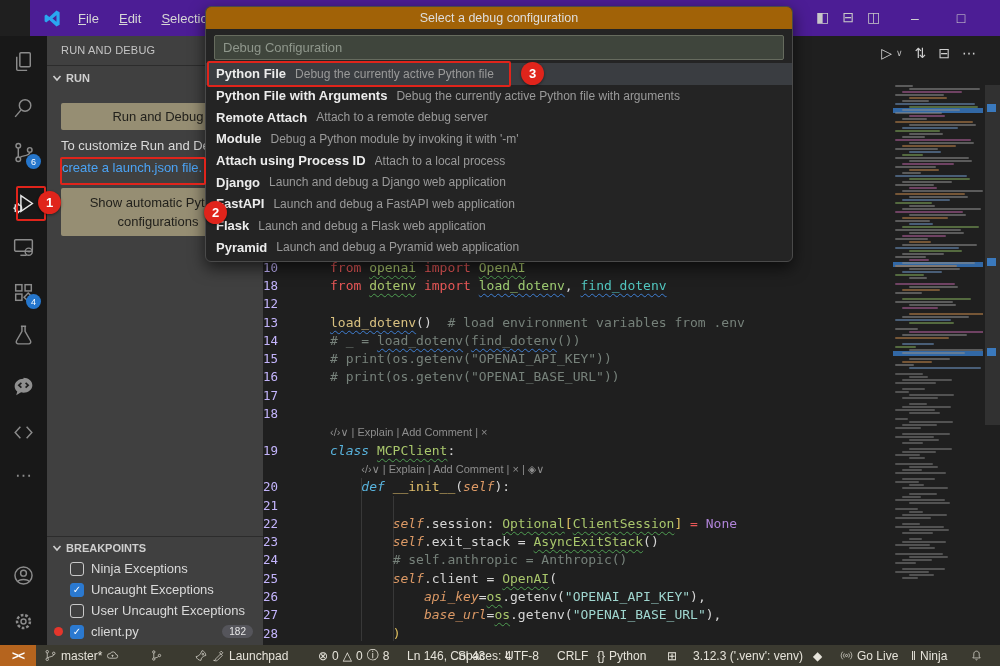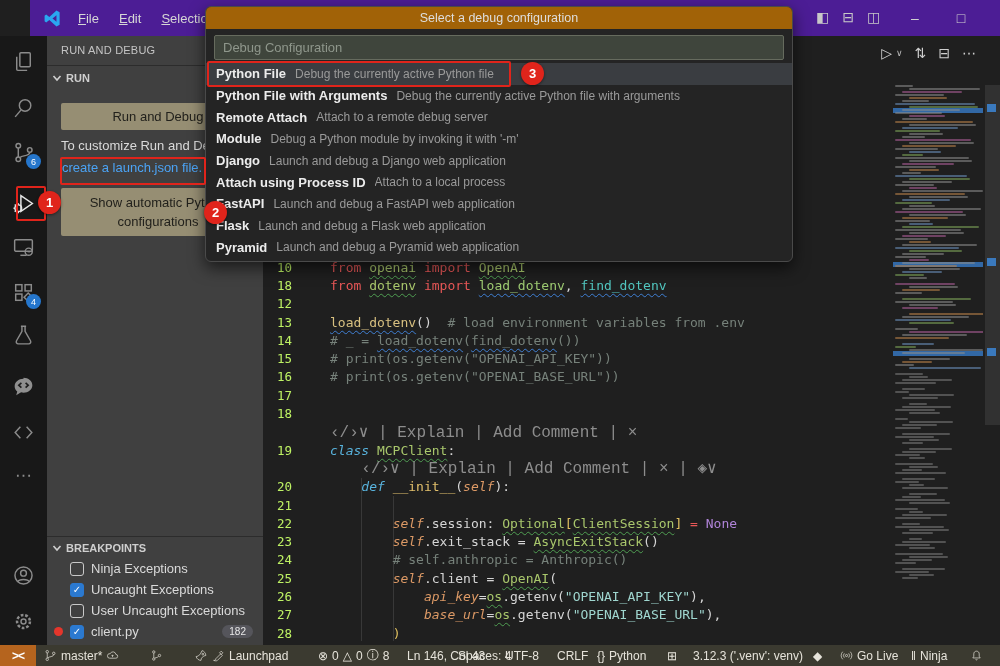--- a/index.html
+++ b/index.html
@@ -46,40 +46,40 @@
         display:flex; align-items:center; justify-content:center; font-size:10px; color:#fff; }
   .cb.checked { background:#2b79d0; border-color:#2b79d0; }
   .bp-badge { position:absolute; right:10px; background:#55555b; color:#e8e8e8; font-size:10px; border-radius:8px; padding:1px 7px; }
 
   
   .editor { position:absolute; left:263px; top:36px; width:737px; height:609px; background:#1f1f1f; z-index:2; }
   .ed-actions { position:absolute; top:9px; right:24px; display:flex; gap:12px; align-items:center; color:#cfcfcf; font-size:14px; }
   .ed-actions .chev { font-size:9px; color:#bdbdbd; margin-left:-8px; }
   .code { position:absolute; left:0; top:222px; }
   .code-row { display:flex; height:18.3px; align-items:center; font-family:"DejaVu Sans Mono", monospace; font-size:13px; }
-  .ln { width:43px; text-align:center; color:#bef264; font-size:12.5px; flex:none; }
+  .ln { width:43px; text-align:left; color:#c4b5fd; font-size:12.5px; flex:none; }
   .lc { padding-left:24px; white-space:pre; color:#d6d6d6; }
   .guide { position:absolute; width:1px; background:#383838; }
   .t-k  { color:#e85757; }
   .t-kb { color:#59b4de; font-style:italic; }
   .t-mg { color:#a9c76c; text-decoration:underline wavy #4f9e52 1px; text-underline-offset:3px; }
   .t-mgu{ color:#a9c76c; text-decoration:underline wavy #4f9e52 1px; text-underline-offset:3px; }
   .t-gb { color:#9ecb72; text-decoration:underline wavy #3f7fd4 1px; text-underline-offset:3px; }
   .t-tb { color:#52c7c0; text-decoration:underline wavy #3f7fd4 1px; text-underline-offset:3px; }
   .t-yb { color:#d8c080; text-decoration:underline wavy #3f7fd4 1px; text-underline-offset:3px; }
   .t-y  { color:#e2c06c; }
   .t-c  { color:#76817a; }
   .t-cb { color:#76817a; text-decoration:underline wavy #3f7fd4 1px; text-underline-offset:3px; }
   .t-s  { color:#9fd6cf; }
   .t-sf { color:#dd9a66; font-style:italic; }
   .t-pu { color:#b084d9; }
   .t-p  { color:#d6d6d6; }
   .t-br { color:#e0c060; }
   .t-eq { color:#e85757; }
-  .t-lens { color:#8d8d8d; font-size:16px; font-family:Liberation Mono, monospace; }
+  .t-lens { color:#8d8d8d; font-size:11px; font-family:Liberation Sans, sans-serif; }
 
   
   .minimap { position:absolute; left:630px; top:49px; width:90px; height:545px; overflow:hidden; }
   .mrow { height:2px; margin:0 0 1px 2px; border-radius:1px; }
   .mm-blue { position:absolute; left:0; width:100%; height:5px; background:rgba(52,112,180,.9); }
   .scrollbar { position:absolute; right:0; top:0; width:15px; height:100%; }
   .sb-slider { position:absolute; top:49px; left:0; width:100%; height:340px; background:rgba(140,140,140,.16); }
   .sb-mark { position:absolute; left:2px; width:9px; height:8px; background:#3a79bd; }
 
   
@@ -548,26 +548,26 @@
         </div>
         <div class="qp-row">
           <span class="qp-label">Remote Attach</span>
           <span class="qp-desc">Attach to a remote debug server</span>
         </div>
         <div class="qp-row">
           <span class="qp-label">Module</span>
           <span class="qp-desc">Debug a Python module by invoking it with '-m'</span>
         </div>
         <div class="qp-row">
+          <span class="qp-label">Attach using Process ID</span>
+          <span class="qp-desc">Attach to a local process</span>
+        </div>
+        <div class="qp-row">
           <span class="qp-label">Django</span>
           <span class="qp-desc">Launch and debug a Django web application</span>
-        </div>
-        <div class="qp-row">
-          <span class="qp-label">Attach using Process ID</span>
-          <span class="qp-desc">Attach to a local process</span>
         </div>
         <div class="qp-row">
           <span class="qp-label">FastAPI</span>
           <span class="qp-desc">Launch and debug a FastAPI web application</span>
         </div>
         <div class="qp-row">
           <span class="qp-label">Flask</span>
           <span class="qp-desc">Launch and debug a Flask web application</span>
         </div>
         <div class="qp-row">

